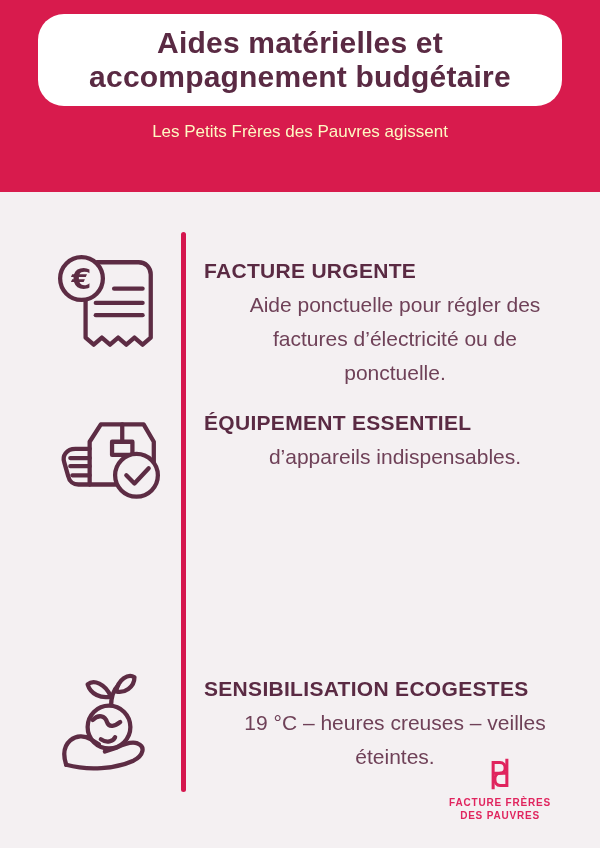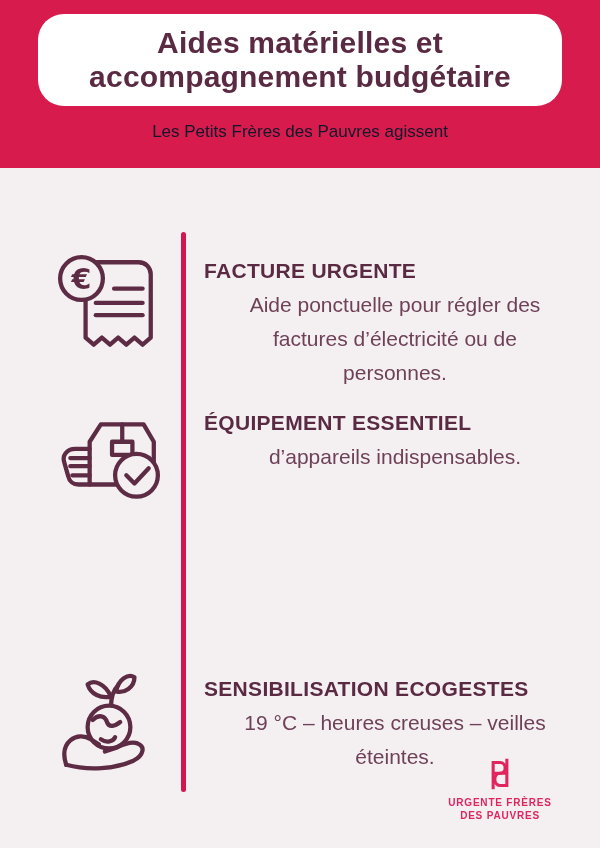--- a/index.html
+++ b/index.html
@@ -1,24 +1,24 @@
 <!DOCTYPE html>
 <html><head>
 <meta charset="utf-8">
 <style>
   html,body{margin:0;padding:0;}
   body{width:600px;height:848px;background:#f4f0f2;font-family:"Liberation Sans",sans-serif;overflow:hidden;}
   .page{position:relative;width:600px;height:848px;background:#f4f0f2;}
 
   
-  .header-band{position:absolute;top:0;left:0;width:600px;height:168px;background:#d81b4d;}
+  .header-band{position:absolute;top:0;left:0;width:600px;height:192px;background:#d81b4d;}
   .title-card{position:absolute;top:14px;left:38px;width:524px;height:92px;background:#ffffff;border-radius:26px;display:flex;align-items:center;justify-content:center;}
   .title-card h1{margin:0;text-align:center;font-size:30px;line-height:34px;font-weight:800;color:#5a2a43;letter-spacing:.2px;}
   .title-card h1 span{display:block;}
-  .subtitle{position:absolute;top:118px;left:0;width:600px;margin:0;text-align:center;color:#0f172a;font-size:17px;line-height:28px;font-weight:500;}
+  .subtitle{position:absolute;top:118px;left:0;width:600px;margin:0;text-align:center;color:#fef9c3;font-size:17px;line-height:28px;font-weight:500;}
   .subtitle span{display:block;}
 
   
   .main{position:absolute;top:192px;left:0;width:600px;height:656px;}
   .divider{position:absolute;left:181px;top:40px;width:5px;height:560px;background:#d5164e;border-radius:3px;}
 
   .row{position:absolute;left:0;width:600px;}
   .row-1{top:56px;} .row-2{top:208px;} .row-3{top:342px;} .row-4{top:474px;}
   .icon-cell{position:absolute;left:53px;top:0;width:112px;height:112px;}
   .icon-cell svg{width:112px;height:112px;display:block;}
@@ -65,21 +65,21 @@
           <line class="ic" x1="42" y1="66" x2="88" y2="66"></line>
           <circle class="ic ic-fill" cx="28" cy="30" r="21"></circle>
           <text x="28" y="40" text-anchor="middle" font-size="28" font-weight="bold" font-family="DejaVu Sans, sans-serif" fill="#5d2c44">€</text>
         </svg>
       </div>
       <div class="text-cell">
         <h2>FACTURE URGENTE</h2>
         <p>
           <span>Aide ponctuelle pour régler des</span>
           <span>factures d’électricité ou de</span>
-          <span>personnes.</span>
+          <span>ponctuelle.</span>
         </p>
       </div>
     </section>
 
     <section class="row row-2">
       <div class="icon-cell">
         <svg viewBox="0 0 110 110">
           <path class="ic" d="M36,41 L47,24 H89 L99,41 V83 H36 Z"></path>
           <path class="ic" d="M68,24 V41"></path>
           <rect class="ic" x="58" y="41" width="20" height="13"></rect>
@@ -118,18 +118,18 @@
         </p>
       </div>
     </section>
 
     <footer class="brand">
       <svg width="32" height="38" viewBox="0 0 42 42">
         <path d="M12,41 V6 H21 C30,6 30,20 21,20 H12" fill="none" stroke="#e0245e" stroke-width="4"></path>
         <path d="M30,1 V36 H21 C12,36 12,20 21,20 H30" fill="none" stroke="#e0245e" stroke-width="4"></path>
       </svg>
       <div class="logo-text">
-        <span>URGENTE FRÈRES</span>
+        <span>FACTURE FRÈRES</span>
         <span>DES PAUVRES</span>
       </div>
     </footer>
   </main>
 </div>
 
 </body></html>

